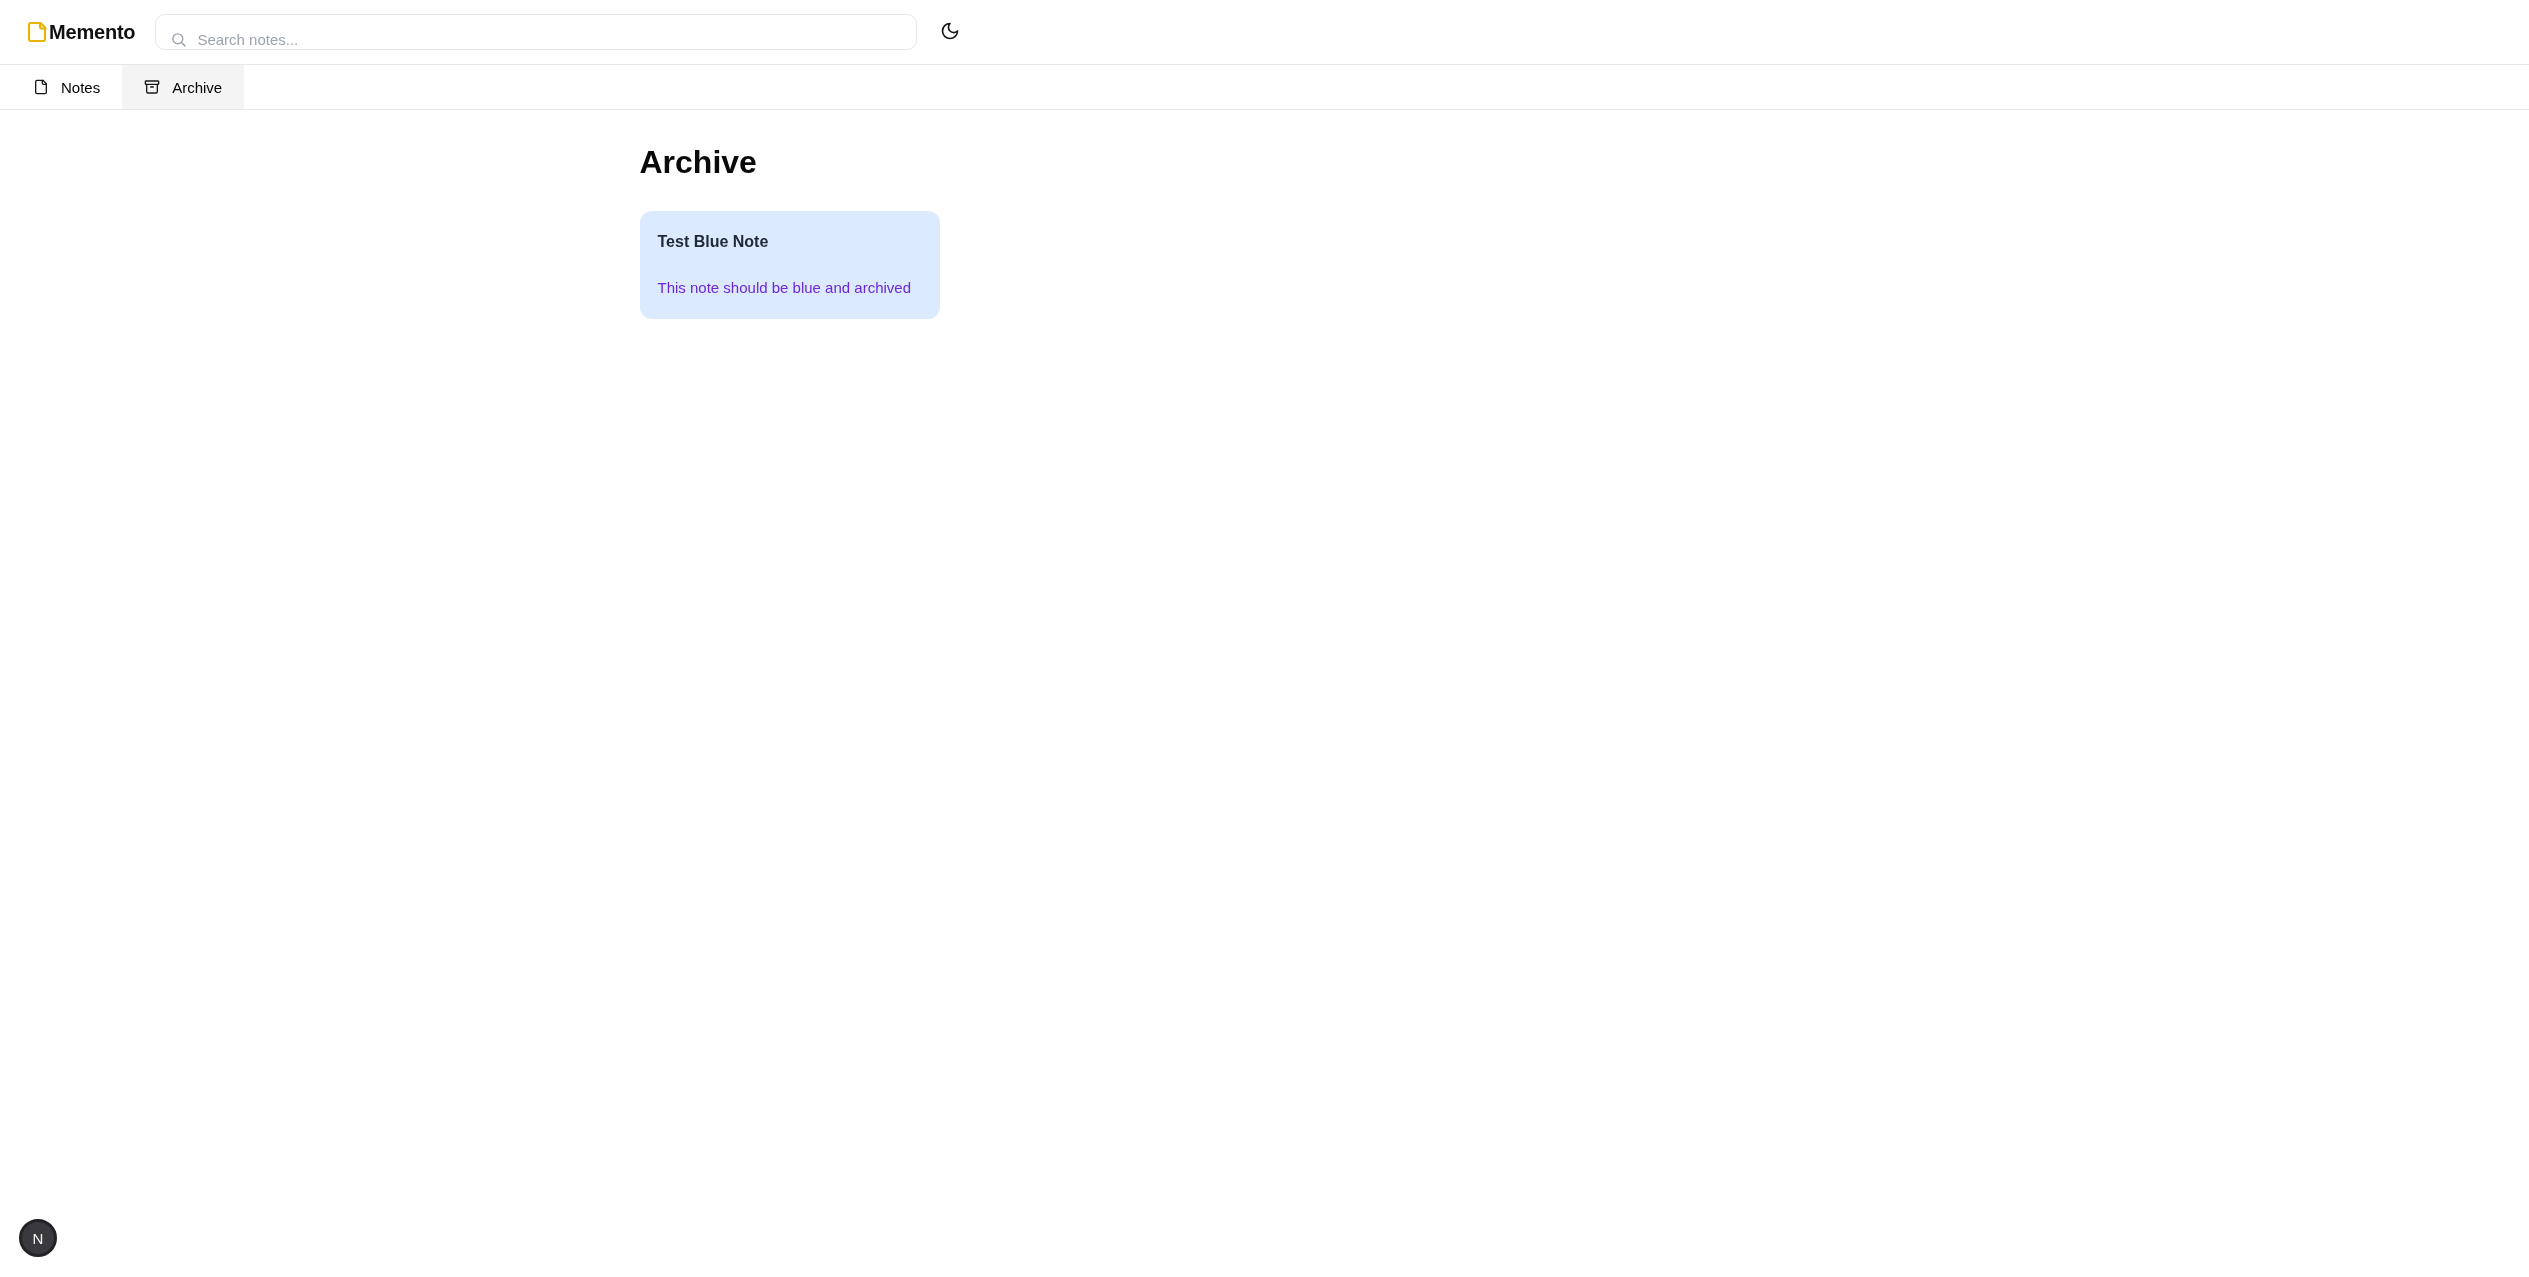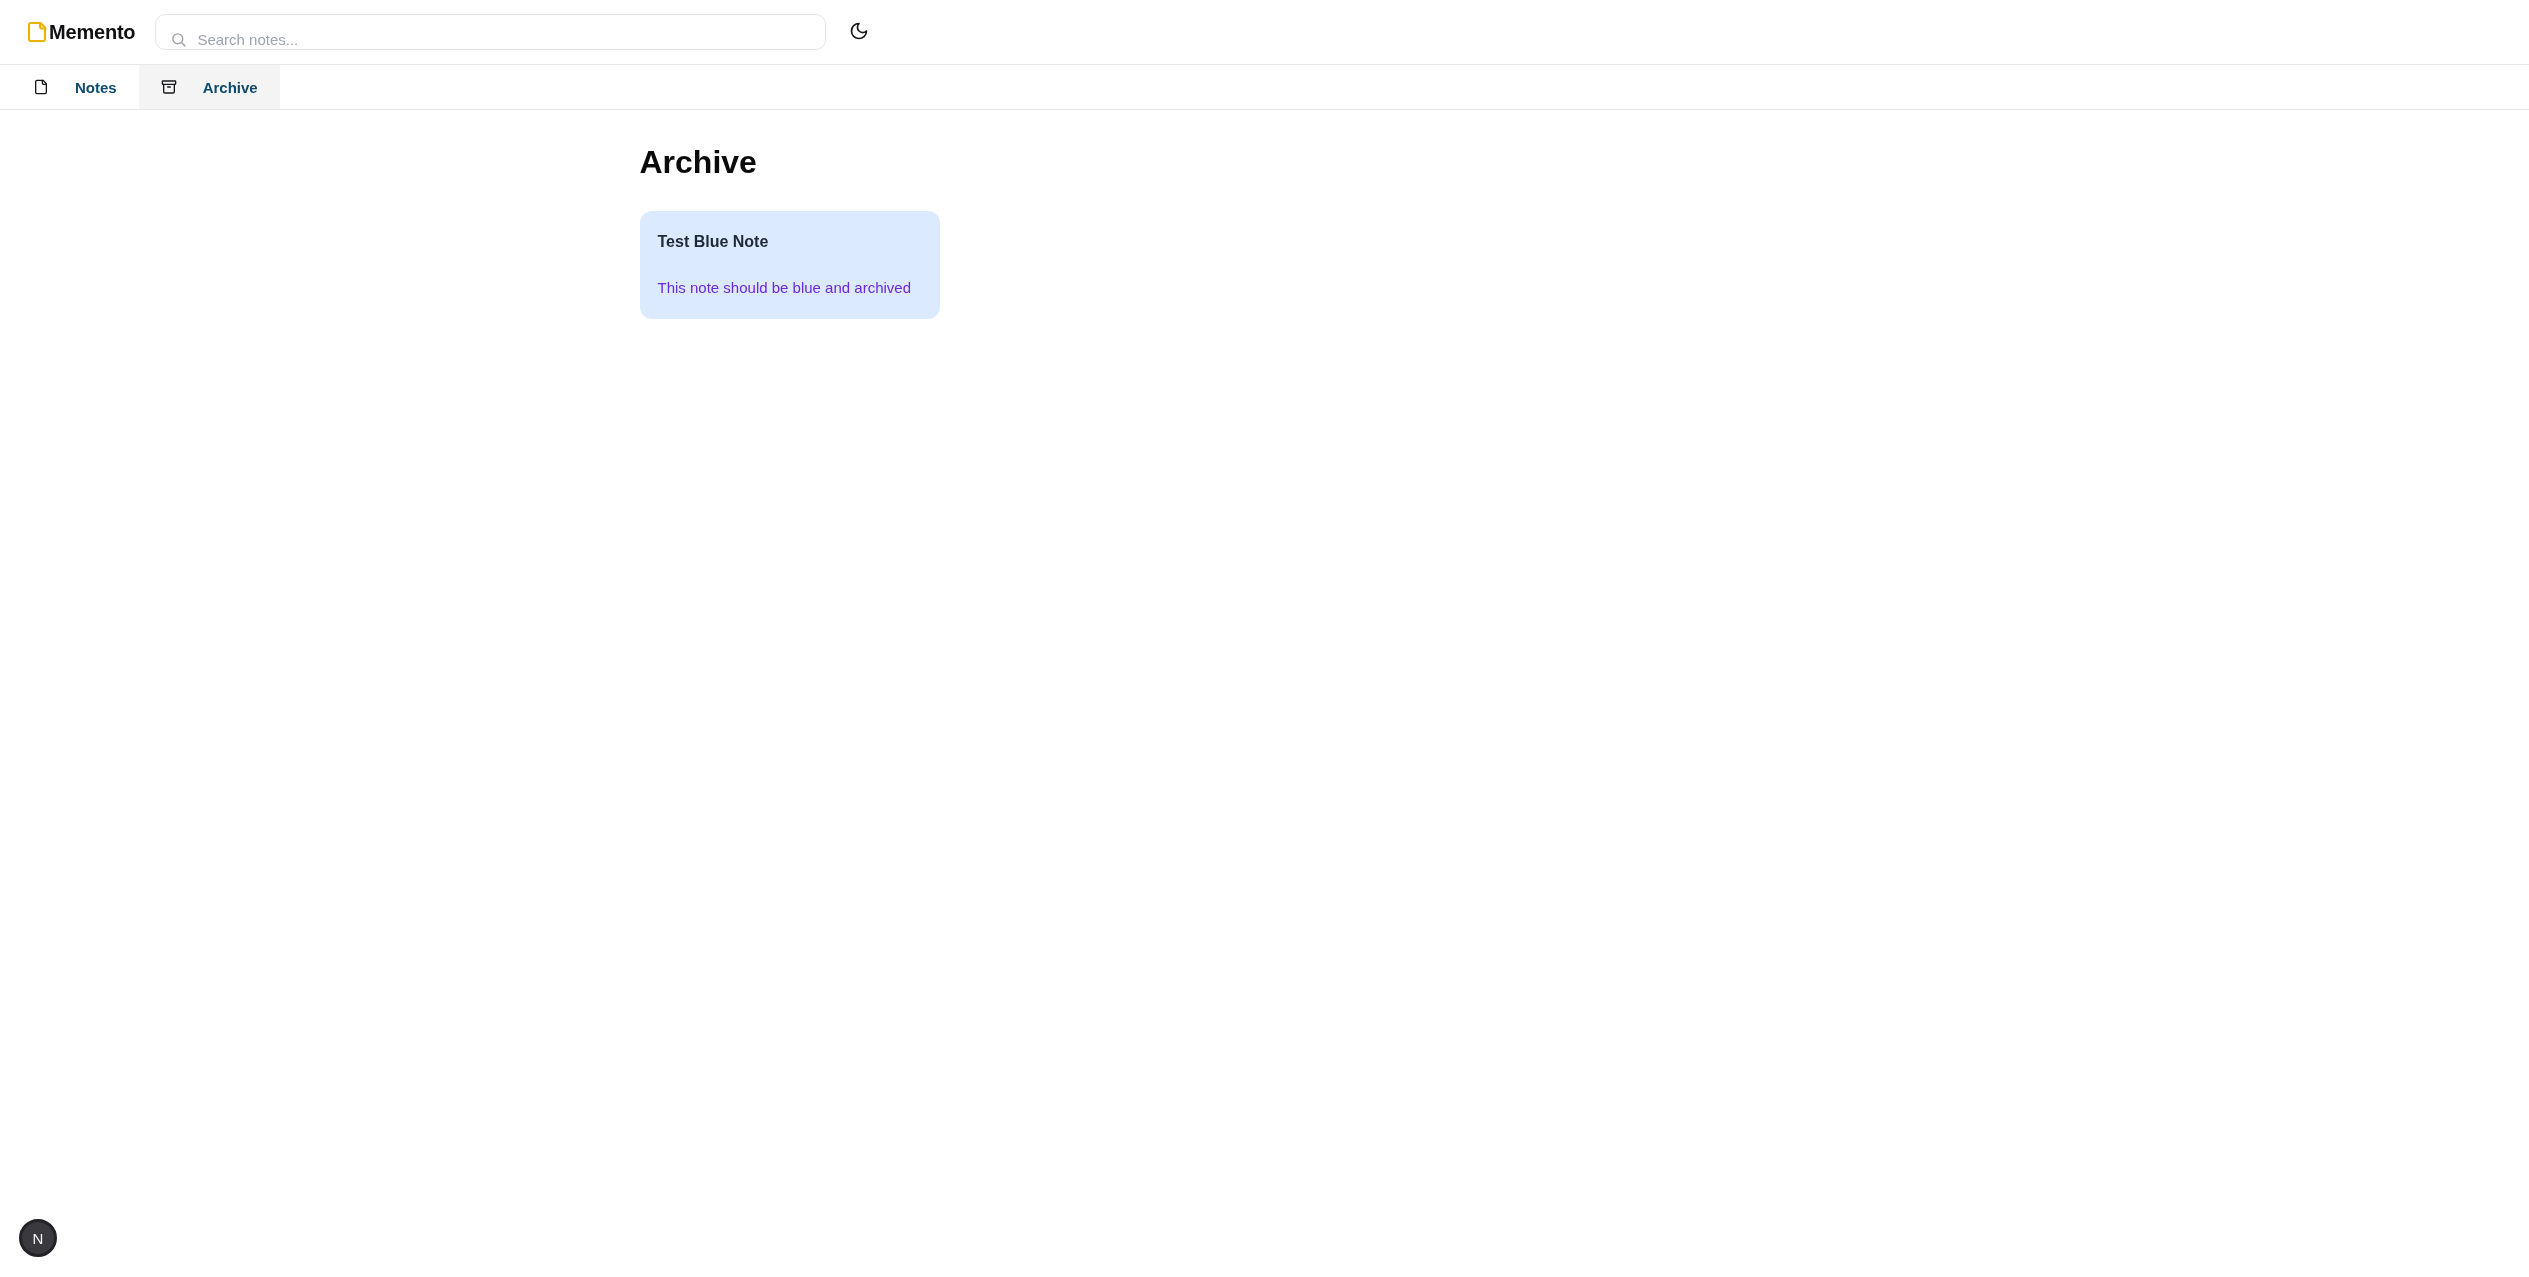--- a/index.html
+++ b/index.html
@@ -27,21 +27,21 @@
   .app-title {
     font-size: 20px;
     font-weight: 700;
     color: #111113;
     margin-left: 0;
     letter-spacing: -0.2px;
     white-space: nowrap;
   }
   .search-box {
     margin-left: 20px;
-    width: 671px;
+    width: 762px;
     height: 36px;
     border: 1px solid var(--border-color);
     border-radius: 10px;
     display: flex;
     align-items: center;
     gap: 10px;
     padding: 14px 12px 0 14px;
     background: #ffffff;
   }
   .search-box svg { flex: 0 0 auto; display: block; }
@@ -76,25 +76,25 @@
     border-top: 1px solid var(--border-color);
     border-bottom: 1px solid var(--border-color);
     display: flex;
     align-items: stretch;
     padding-left: 11px;
     background: #ffffff;
   }
   .tab {
     display: flex;
     align-items: center;
-    gap: 26px;
+    gap: 12px;
     padding: 0 22px;
     font-size: 15px;
-    font-weight: 700;
-    color: #0c4a6e;
+    font-weight: 400;
+    color: #000000;
     cursor: pointer;
     background: transparent;
     border: none;
     font-family: "Liberation Sans", sans-serif;
   }
   .tab.active { background: var(--active-tab-bg); }
   .tab svg { display: block; }
 
   
   .main {

